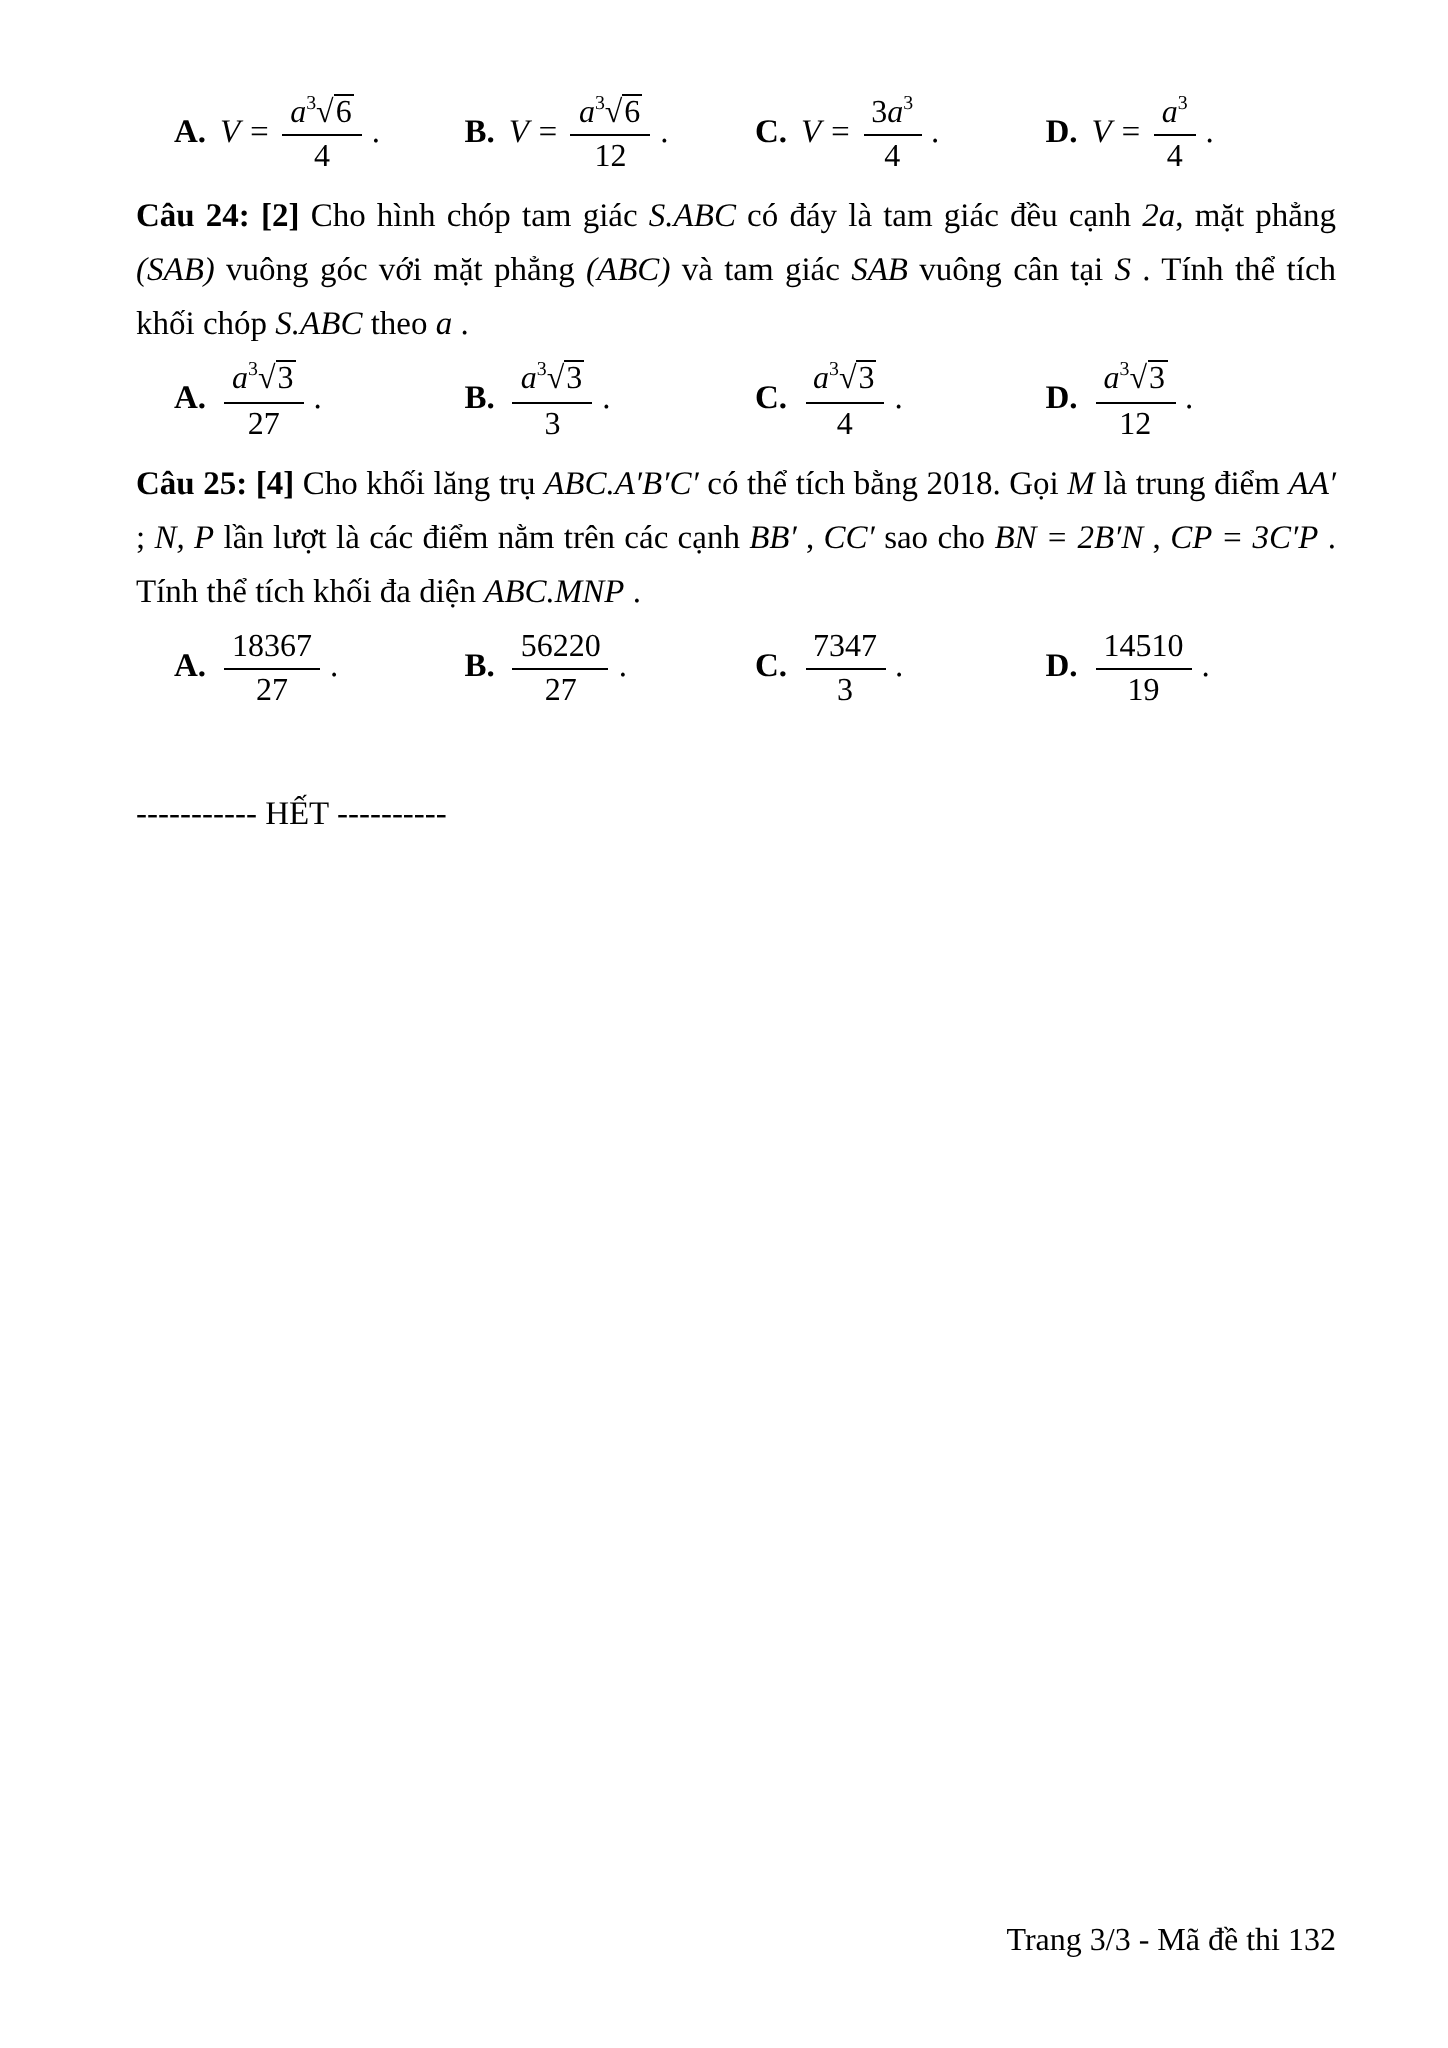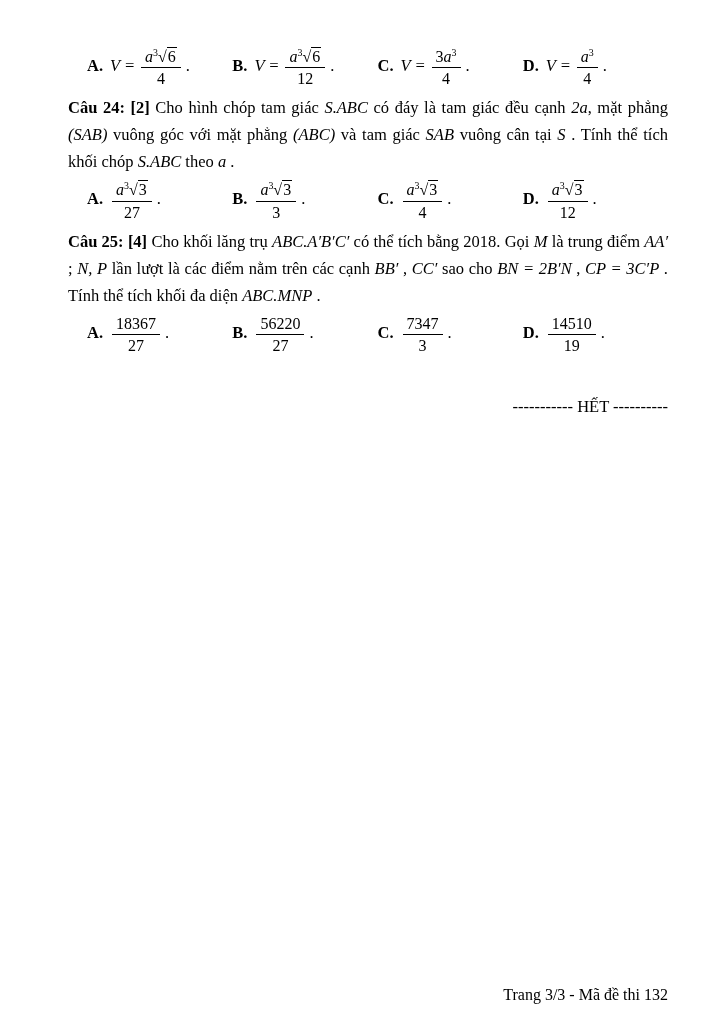--- a/index.html
+++ b/index.html
@@ -40,25 +40,25 @@
   .den{display:block;padding-top:1px;}
   sup{font-size:0.62em;line-height:0;}
   sup:empty{display:none;}
   .rsign{font-style:normal;}
   .rsign:empty{display:none;}
   .rbody{border-top:1px solid #000;padding:0 1px;font-style:normal;}
   .rbody:empty{display:none;border:none;}
   .tail{margin-left:3px;}
 
   
-  .end-line{text-align:right;margin-top:38px;line-height:27px;}
+  .end-line{text-align:left;margin-top:38px;line-height:27px;}
 
   
   .footer{
-    position:absolute;right:56px;bottom:20px;
+    position:absolute;right:56px;bottom:44px;
     font-size:16px;
   }
 </style>
 </head>
 <body>
 
 <div class="content">
 
   <div class="opt-row">
     <span class="opt">

